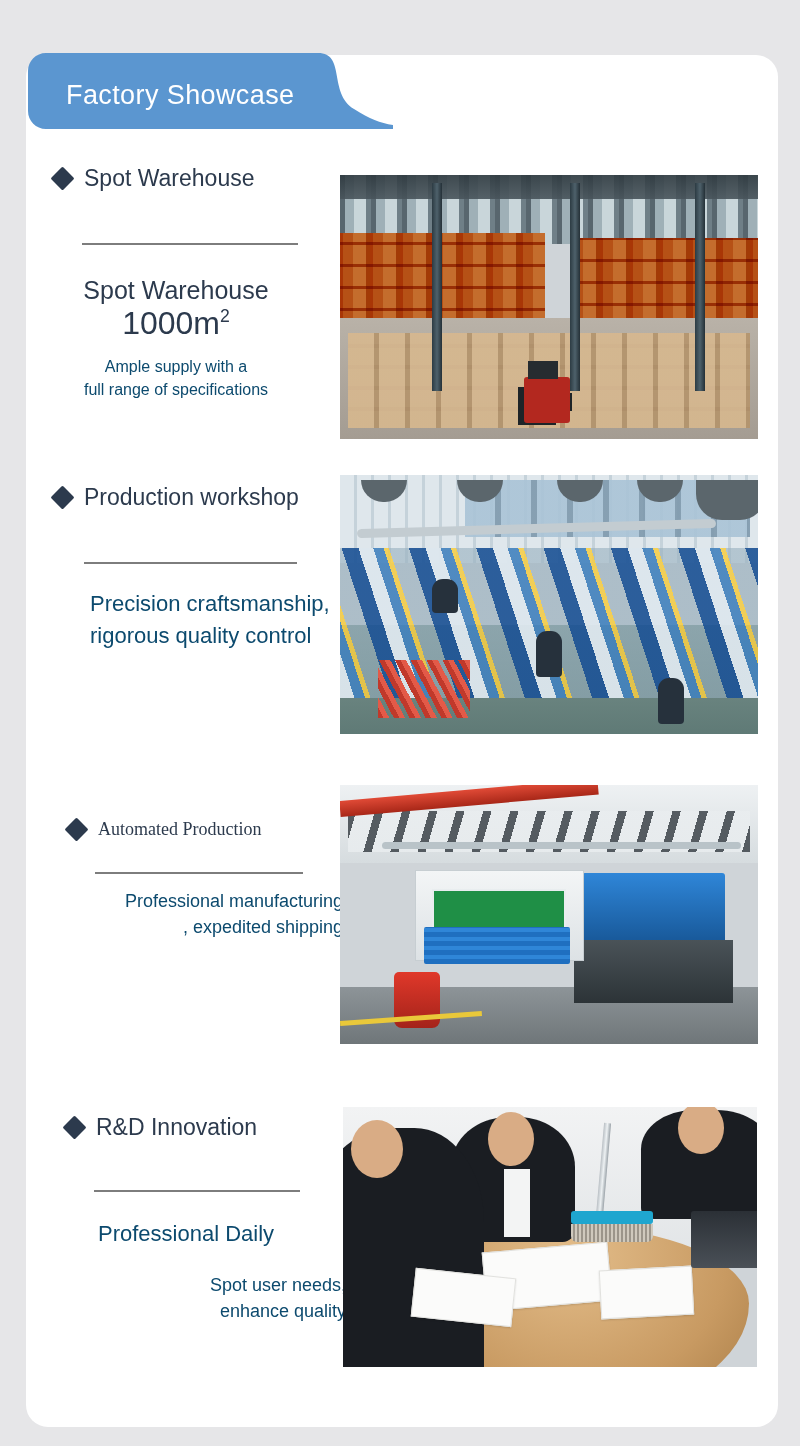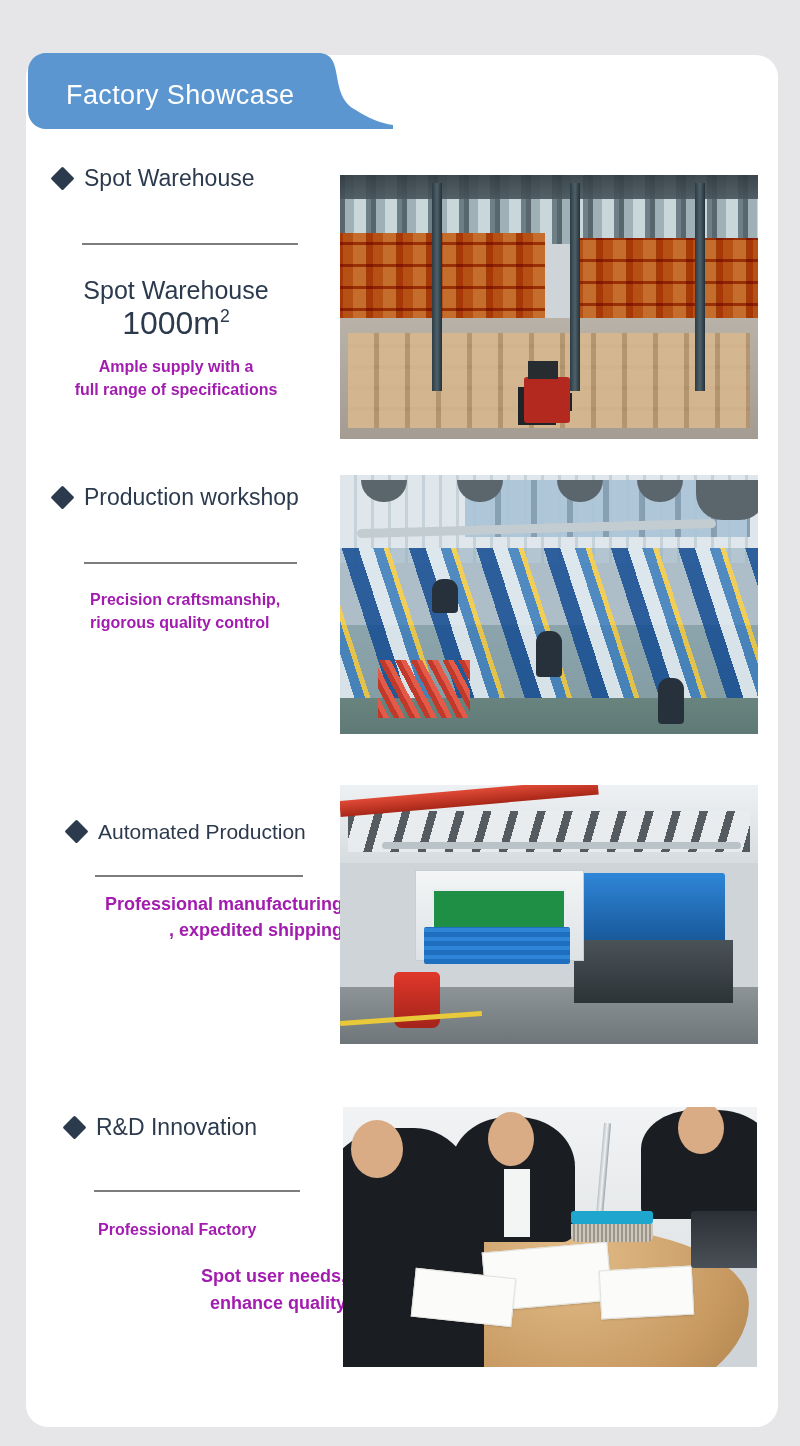--- a/index.html
+++ b/index.html
@@ -73,21 +73,22 @@
     margin-right: 13px;
     border-radius: 1.5px;
   }
   .sec-title {
     color: #2c3a4d;
     font-size: 23px;
     font-weight: 400;
     line-height: 1.1;
   }
   .sec-title.small {
-    font-size: 21px;
+    font-size: 18px;
+    font-family: Liberation Serif, serif;
   }
   .divider {
     height: 2px;
     background: #7d7d7d;
   }
   .big-line {
     color: #2c3a4d;
     font-size: 25px;
     font-weight: 400;
     line-height: 1.22;
@@ -99,28 +100,28 @@
     font-weight: 400;
     line-height: 1.1;
     white-space: nowrap;
   }
   .huge-line sup {
     font-size: 0.55em;
     vertical-align: super;
     line-height: 0;
   }
   .desc {
-    color: #a21caf;
+    color: #0c4a6e;
     font-size: 16px;
-    font-weight: 700;
+    font-weight: 400;
     line-height: 1.45;
     white-space: pre-line;
   }
   .desc.mid {
-    font-size: 16px;
+    font-size: 22px;
   }
   .desc.lg {
     font-size: 18px;
     text-align: right;
   }
 
   
   .photo {
     position: absolute;
     overflow: hidden;
@@ -462,21 +463,21 @@
   </div>
 </div>
 
 <div class="section">
   <div class="sec-left" style="left:66px; top:1115px; width:280px;">
     <div class="sec-head">
       <span class="diamond-icon"></span>
       <span class="sec-title">R&amp;D Innovation</span>
     </div>
     <div class="divider" style="width:206px; margin:50px 0 0 28px;"></div>
-    <div class="desc mid" style="margin:26px 0 0 32px;">Professional Factory</div>
+    <div class="desc mid" style="margin:26px 0 0 32px;">Professional Daily</div>
     <div class="desc lg" style="margin:22px 0 0 28px;">Spot user needs,
 enhance quality</div>
   </div>
 
   <div class="photo" style="left:343px; top:1107px; width:414px; height:260px;">
     <div class="scene">
       <div class="mt-wall"></div>
       <div class="mt-table"></div>
       <div class="mt-person mt-p-mid"></div>
       <div class="mt-head" style="left:35%; top:2%; width:46px; height:54px;"></div>

